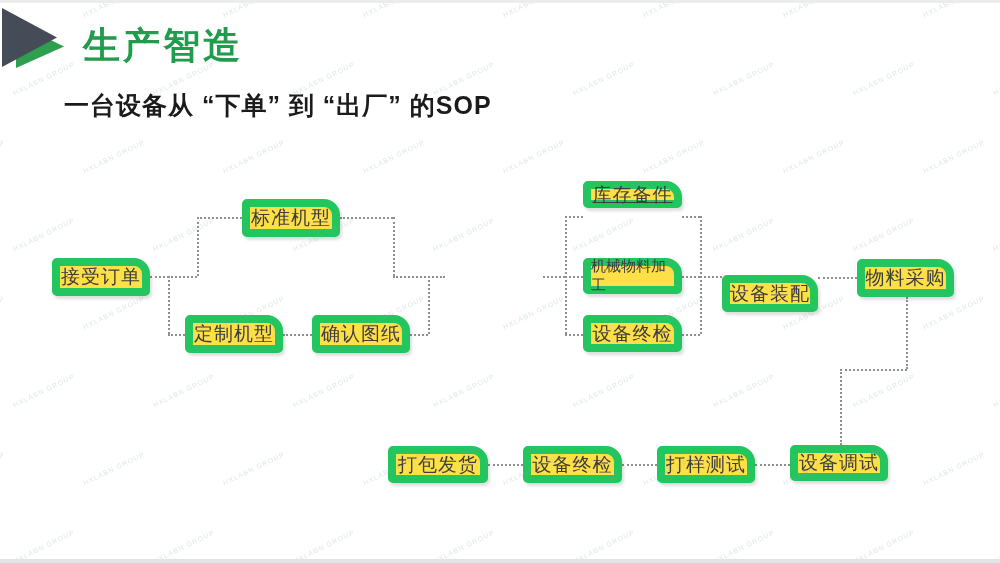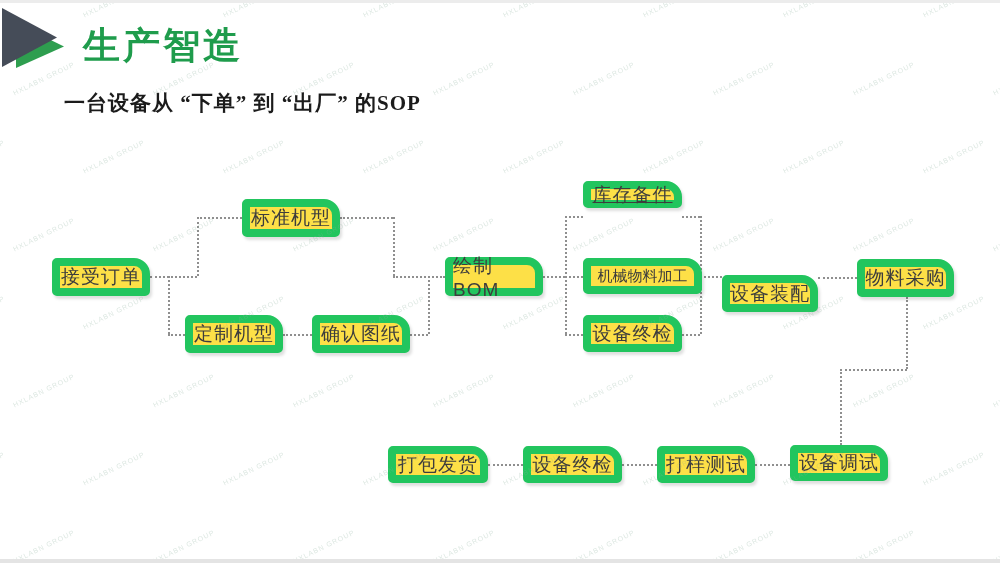--- a/index.html
+++ b/index.html
@@ -5,22 +5,22 @@
   html,body{margin:0;padding:0;background:#e9e9e9;font-family:"Liberation Sans","DejaVu Sans",sans-serif;}
   .slide{position:relative;width:1000px;height:563px;background:#ffffff;overflow:hidden;
          border-top:3px solid #ececec;border-bottom:4px solid #e4e4e4;box-sizing:border-box;}
   
   .logo-green{position:absolute;left:16px;top:20px;width:48px;height:45px;background:#2e9e4f;
               clip-path:polygon(0 0,100% 52%,0 100%);}
   .logo-dark{position:absolute;left:2px;top:5px;width:55px;height:59px;background:#454c58;
              clip-path:polygon(0 0,100% 50%,0 100%);}
   .page-title{position:absolute;left:83px;top:18px;font-size:37px;font-weight:bold;
               color:#1f9c4c;letter-spacing:3px;text-align:right;}
-  .subtitle{position:absolute;left:64px;top:86px;font-size:21px;font-weight:bold;
-            color:#1b1b1b;letter-spacing:1px;font-family:Liberation Serif, serif;}
+  .subtitle{position:absolute;left:64px;top:86px;font-size:25px;font-weight:bold;
+            color:#1b1b1b;letter-spacing:1px;}
   
   .flow{position:absolute;left:0;top:0;width:1000px;height:563px;}
   .node{position:absolute;box-sizing:border-box;border:8px solid #22c55e;background:#fde047;
         border-radius:5px 16px 5px 5px;display:flex;align-items:center;justify-content:center;
         font-size:19px;color:#3d3d3d;letter-spacing:1px;box-shadow:2px 3px 3px rgba(0,0,0,0.13);
         z-index:3;}
   .node.small{font-size:15px;letter-spacing:0;}
   .conn{position:absolute;z-index:2;}
   .conn.h{height:0;border-top:2px dotted #8f8f8f;}
   .conn.v{width:0;border-left:2px dotted #8f8f8f;}
@@ -39,23 +39,22 @@
   <div class="logo-dark"></div>
 
   <div class="page-title">生产智造</div>
   <div class="subtitle">一台设备从 “下单” 到 “出厂” 的SOP</div>
 
   <div class="flow">
       <div class="node" style="left: 52px; top: 255px; width: 98px; height: 38px;">接受订单</div>
       <div class="node" style="left: 242px; top: 196px; width: 98px; height: 38px;">标准机型</div>
       <div class="node" style="left: 185px; top: 312px; width: 98px; height: 38px;">定制机型</div>
       <div class="node" style="left: 312px; top: 312px; width: 98px; height: 38px;">确认图纸</div>
-      <div class="node" style="left: 445px; top: 254px; width: 98px; height: 39px;">绘制BOM</div>
       <div class="node" style="left: 583px; top: 178px; width: 99px; height: 27px; text-decoration: underline;">库存备件</div>
-      <div class="node small" style="left: 583px; top: 255px; width: 119px; height: 36px;">机械物料加工</div>
+      <div class="node small" style="left: 583px; top: 255px; width: 99px; height: 36px;">机械物料加工</div>
       <div class="node" style="left: 583px; top: 312px; width: 99px; height: 37px;">设备终检</div>
       <div class="node" style="left: 722px; top: 272px; width: 96px; height: 37px;">设备装配</div>
       <div class="node" style="left: 857px; top: 256px; width: 97px; height: 38px;">物料采购</div>
       <div class="node" style="left: 790px; top: 442px; width: 98px; height: 36px;">设备调试</div>
       <div class="node" style="left: 523px; top: 443px; width: 99px; height: 37px;">设备终检</div>
       <div class="node" style="left: 657px; top: 443px; width: 98px; height: 37px;">打样测试</div>
       <div class="node" style="left: 388px; top: 443px; width: 100px; height: 37px;">打包发货</div>
       <div class="conn h" style="left: 150px; top: 273px; width: 47px;"></div>
       <div class="conn v" style="left: 197px; top: 214px; height: 59px;"></div>
       <div class="conn h" style="left: 197px; top: 214px; width: 45px;"></div>

